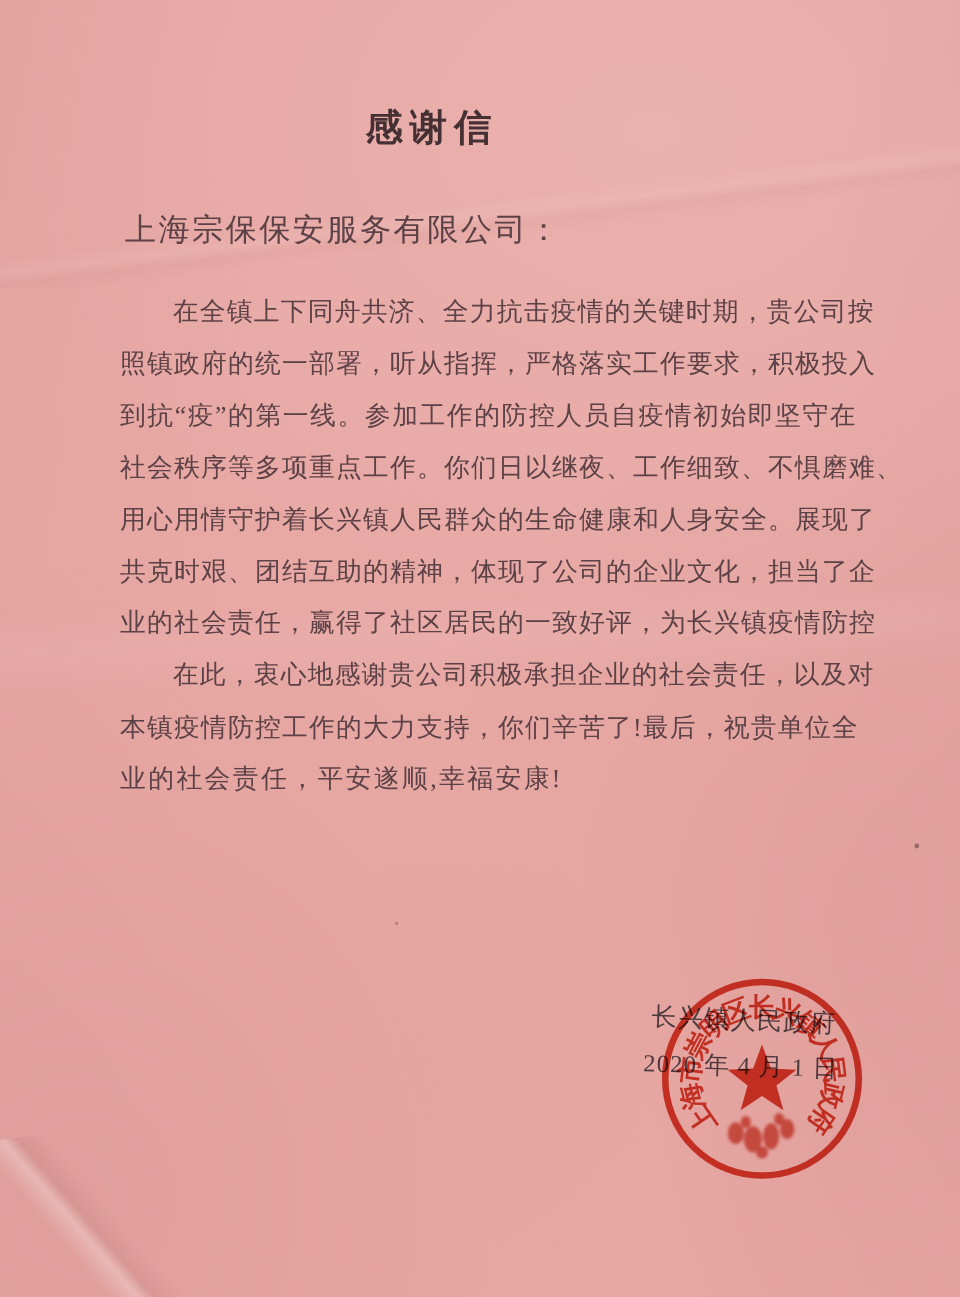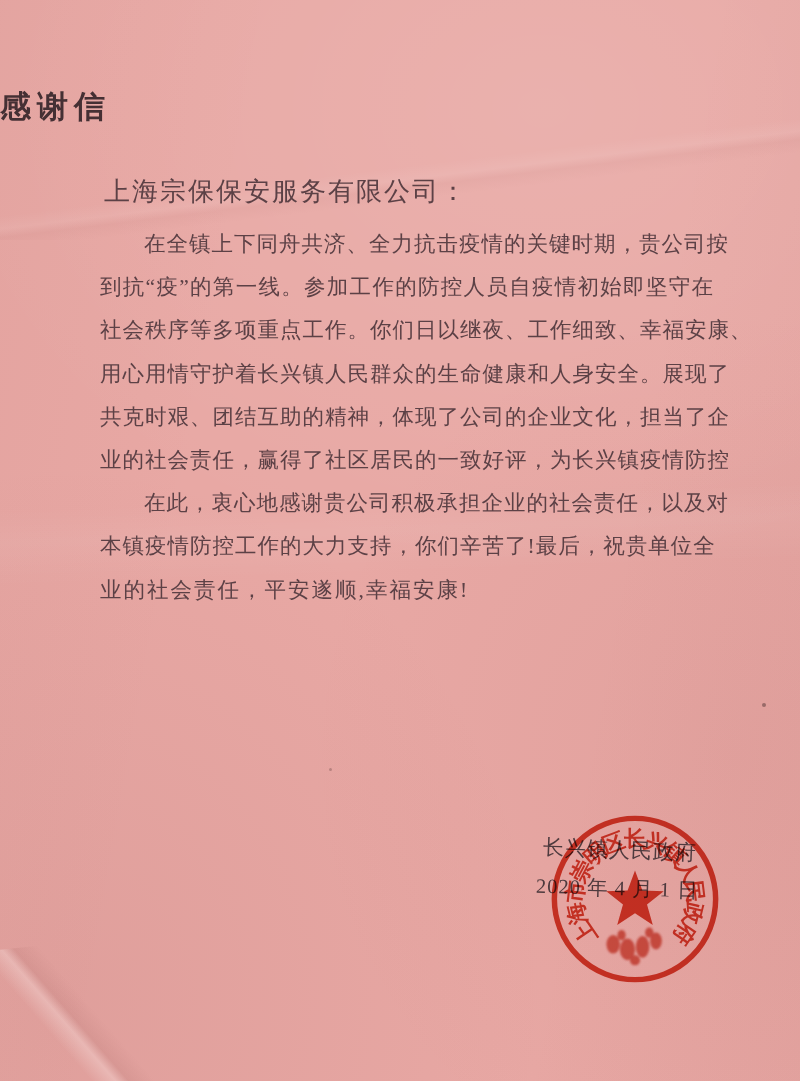--- a/index.html
+++ b/index.html
@@ -39,33 +39,33 @@
   }
   .speck {
     position: absolute; width: 4px; height: 4px; border-radius: 50%;
     background: rgba(92,62,62,0.55);
   }
   .speck.s1 { left: 762px; top: 703px; }
   .speck.s2 { left: 329px; top: 768px; width: 3px; height: 3px; opacity: .6; }
 
   .title {
     position: absolute; left: 0; top: 86px; width: 720px;
-    text-align: left;
+    text-align: center;
     font-size: 31px; font-weight: 700;
     letter-spacing: 6px;
     color: #453034;
   }
   .salutation {
     position: absolute; left: 104px; top: 174px;
     font-size: 26px;
     letter-spacing: 2px;
     color: #5c4146;
   }
   .body-block {
-    position: absolute; left: 100px; top: 223px; width: 614px;
+    position: absolute; left: 100px; top: 239px; width: 614px;
     color: #5c4146;
   }
   .body-line {
     width: 614px;
     height: 43.2px;
     line-height: 43.2px;
     font-size: 21.5px;
     letter-spacing: 1px;
     text-align: justify;
     text-align-last: justify;
@@ -112,22 +112,23 @@
   <div class="crease-top"></div>
   <div class="speck s1"></div>
   <div class="speck s2"></div>
 
   <div class="title">感谢信</div>
 
   <div class="salutation">上海宗保保安服务有限公司：</div>
 
   <div class="body-block">
     <div class="body-line indent">在全镇上下同舟共济、全力抗击疫情的关键时期，贵公司按</div>
+    <div class="body-line">照镇政府的统一部署，听从指挥，严格落实工作要求，积极投入</div>
     <div class="body-line">到抗“疫”的第一线。参加工作的防控人员自疫情初始即坚守在</div>
-    <div class="body-line">社会秩序等多项重点工作。你们日以继夜、工作细致、幸福安康、</div>
+    <div class="body-line">社会秩序等多项重点工作。你们日以继夜、工作细致、不惧磨难、</div>
     <div class="body-line">用心用情守护着长兴镇人民群众的生命健康和人身安全。展现了</div>
     <div class="body-line">共克时艰、团结互助的精神，体现了公司的企业文化，担当了企</div>
     <div class="body-line">业的社会责任，赢得了社区居民的一致好评，为长兴镇疫情防控</div>
     <div class="body-line indent">在此，衷心地感谢贵公司积极承担企业的社会责任，以及对</div>
     <div class="body-line">本镇疫情防控工作的大力支持，你们辛苦了!最后，祝贵单位全</div>
     <div class="body-line para-last">业的社会责任，平安遂顺,幸福安康!</div>
   </div>
 
   <div class="signature">长兴镇人民政府</div>
   <div class="dateline">2020 年 4 月 1 日</div>

